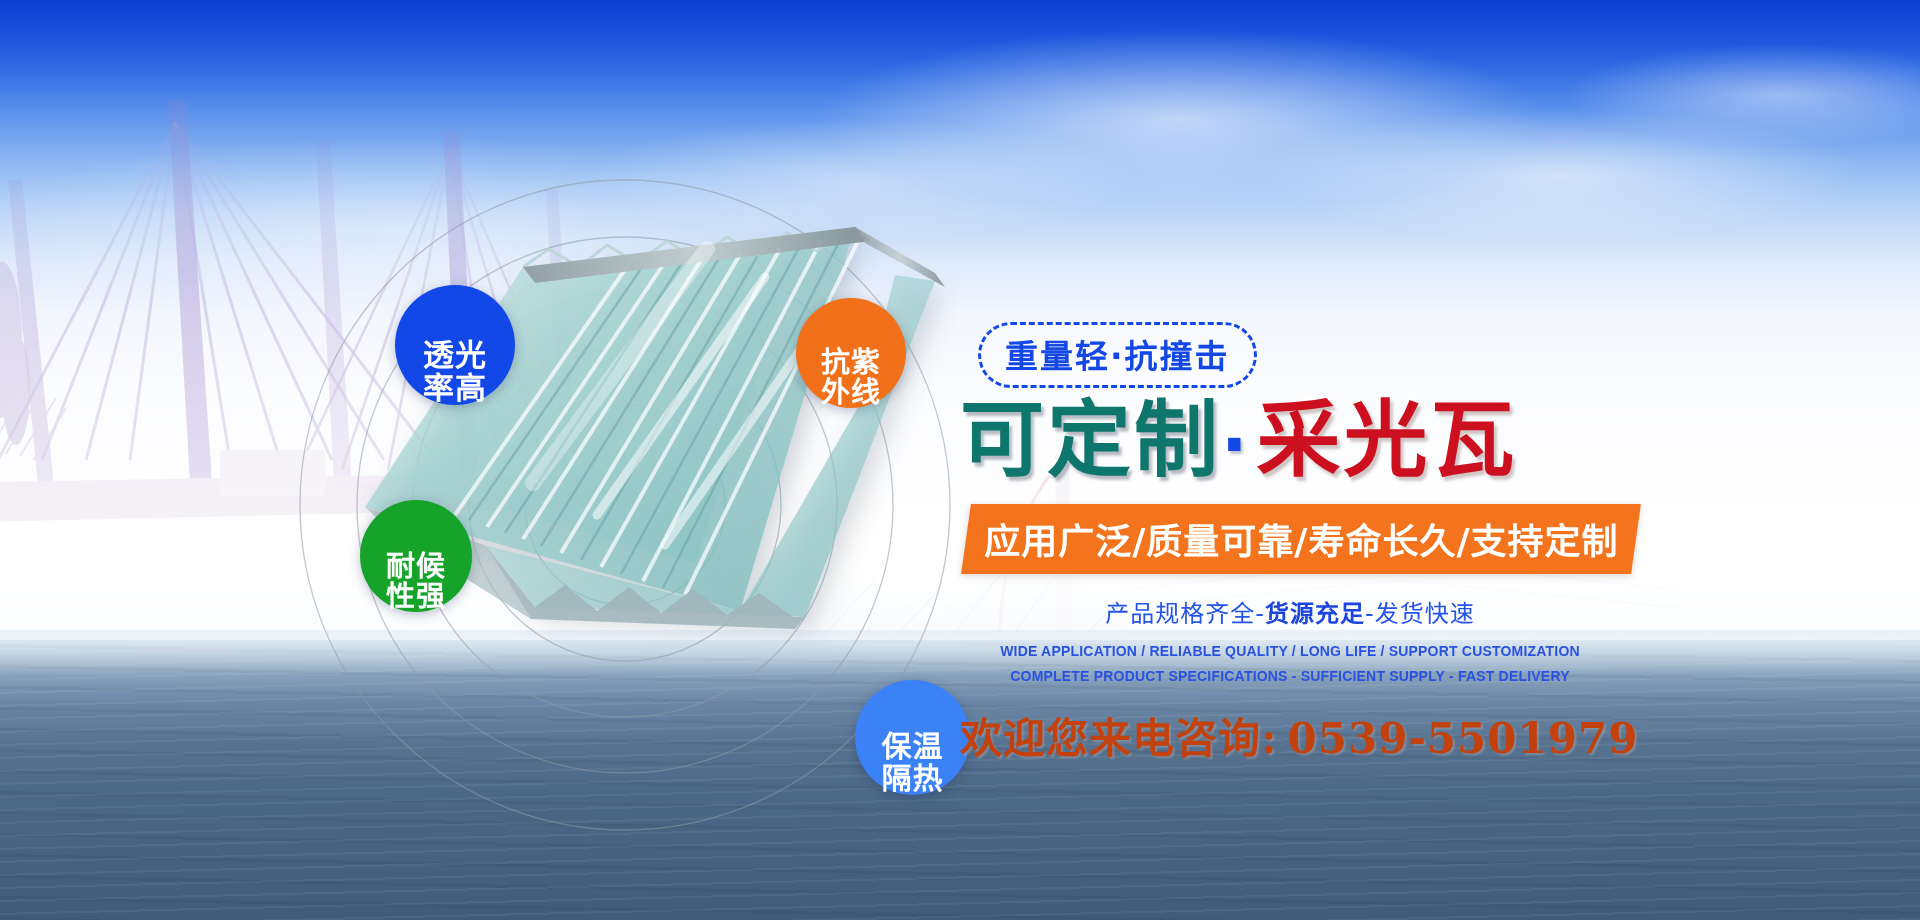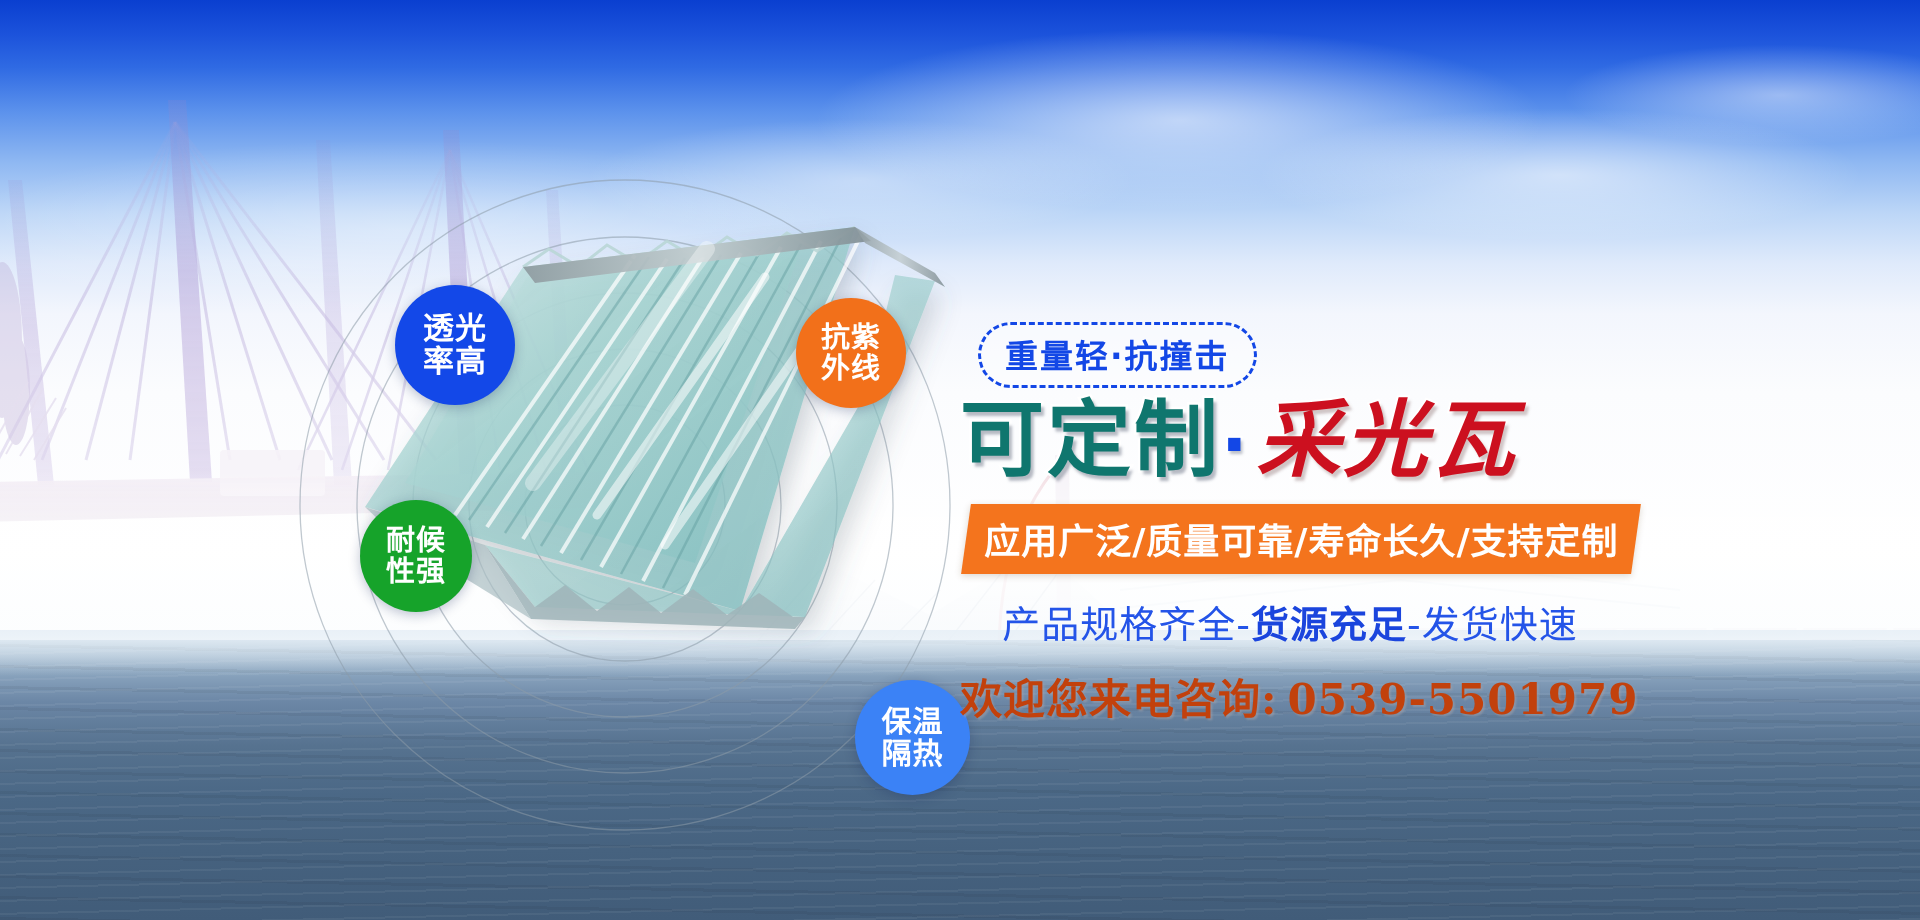--- a/index.html
+++ b/index.html
@@ -75,21 +75,21 @@
   .rings{position:absolute;left:295px;top:175px;width:660px;height:660px;pointer-events:none;}
   .rings svg{display:block;}
 
   
   .product{position:absolute;left:335px;top:215px;width:680px;height:460px;}
   .product svg{display:block;}
 
   
   .badge{
     position:absolute;border-radius:50%;
-    display:flex;align-items:center;justify-content:center;
+    display:flex;align-items:flex-end;justify-content:center;
     color:#fff;text-align:center;
     font-family:"DejaVu Sans","Liberation Sans",sans-serif;
     font-weight:700;letter-spacing:1px;
     box-shadow:0 3px 12px rgba(20,40,90,.28);
     line-height:1.06;
   }
   .badge span{display:block;}
   .badge-1{left:395px;top:285px;width:120px;height:120px;background:#1348e8;font-size:31px;}
   .badge-2{left:796px;top:298px;width:110px;height:110px;background:#f2701a;font-size:29px;}
   .badge-3{left:360px;top:500px;width:112px;height:112px;background:#16a32a;font-size:29px;}
@@ -129,21 +129,20 @@
     paint-order:stroke fill;
     text-shadow:2px 3px 3px rgba(90,100,120,.40);
     font-size:70px;
   }
   .headline .hl-red{
     color:#cc101f;
     -webkit-text-stroke:4px #ffffff;
     paint-order:stroke fill;
     text-shadow:3px 4px 3px rgba(120,90,90,.35);
     margin-left:6px;
-    font-style:italic;
   }
 
   .feature-bar{
     margin-top:20px;margin-left:6px;
     display:inline-block;
     background:#f4741d;
     color:#ffffff;
     font-family:"DejaVu Sans","Liberation Sans",sans-serif;
     font-size:36px;font-weight:700;letter-spacing:1px;
     padding:8px 18px 10px 18px;
@@ -151,21 +150,21 @@
     box-shadow:0 2px 7px rgba(90,60,20,.20);
   }
   .feature-bar > span{display:inline-block;transform:skewX(8deg);}
 
   .subline{
     margin-top:20px;
     text-align:center;
     width:660px;
     color:#2454e8;
     font-family:"DejaVu Sans","Liberation Sans",sans-serif;
-    font-size:38px;font-weight:400;letter-spacing:1px;
+    font-size:24px;font-weight:400;letter-spacing:1px;
   }
   .subline b{font-weight:700;color:#1b45dd;}
 
   .en-lines{
     margin-top:10px;width:660px;text-align:center;
     color:#2a52e0;
     font-family:"Liberation Sans","DejaVu Sans",sans-serif;
     font-size:14px;font-weight:700;letter-spacing:.2px;
     line-height:1.75;
   }
@@ -451,20 +450,24 @@
     </div>
 
     <div class="feature-bar">
       <span>应用广泛/质量可靠/寿命长久/支持定制</span>
     </div>
 
     <div class="subline">
       <span>产品规格齐全-</span><b>货源充足</b><span>-发货快速</span>
     </div>
 
+    <div class="en-lines">
+      <div>WIDE APPLICATION / RELIABLE QUALITY / LONG LIFE / SUPPORT CUSTOMIZATION</div>
+      <div>COMPLETE PRODUCT SPECIFICATIONS - SUFFICIENT SUPPLY - FAST DELIVERY</div>
+    </div>
 
     <div class="phone">
       <span>欢迎您来电咨询:</span><span class="ph-num">0539-5501979</span>
     </div>
 
   </div>
 
 </div>
 
 </body></html>

